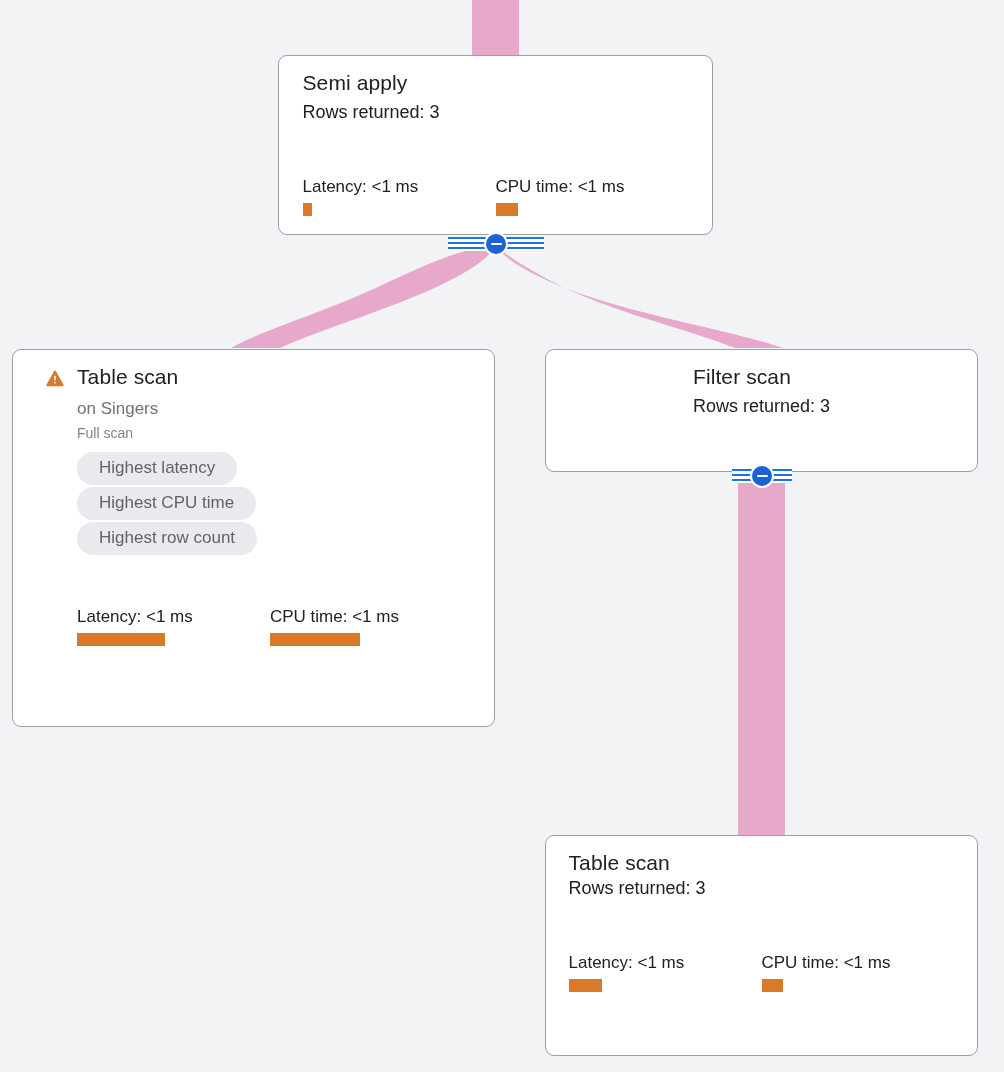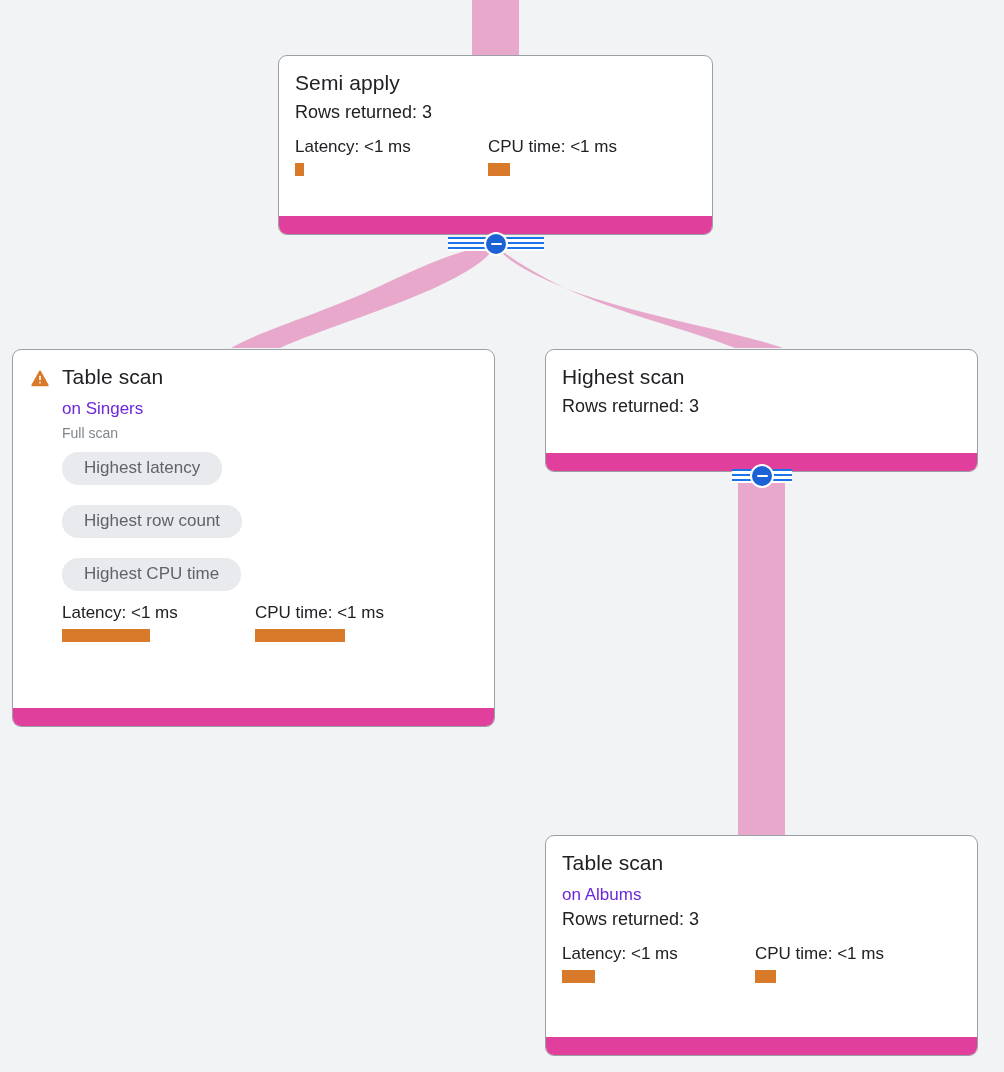--- a/index.html
+++ b/index.html
@@ -39,20 +39,21 @@
   .node-card {
     position: absolute;
     box-sizing: border-box;
     background: #ffffff;
     border: 1px solid #9aa0a6;
     border-radius: 9px;
     z-index: 3;
     overflow: hidden;
     display: flex;
     flex-direction: column;
+    align-items: center;
   }
   .card-body {
     flex: 1 1 auto;
     padding: 14px 16px 10px 16px;
   }
   .card-footer {
     flex: 0 0 auto;
     height: 18px;
     background: #e0409b;
   }
@@ -72,21 +73,21 @@
   .node-title {
     font-size: 21px;
     line-height: 26px;
     color: #202124;
     font-weight: 400;
     letter-spacing: .1px;
   }
   .node-subtitle {
     font-size: 17px;
     line-height: 25px;
-    color: #6d28d9;
+    color: #737373;
     margin-top: 6px;
   }
   .node-scan-kind {
     font-size: 14px;
     line-height: 24px;
     color: #80868b;
   }
   .rows-line {
     font-size: 18px;
     line-height: 25px;
@@ -97,38 +98,39 @@
   
   .indent {
     padding-left: 33px;
   }
 
   .chips {
     margin-top: 7px;
     display: flex;
     flex-direction: column;
     align-items: flex-start;
-    gap: 20px;
+    gap: 2px;
   }
   .chip {
     background: #e8eaed;
     color: #5f6368;
     font-size: 17px;
     line-height: 20px;
     border-radius: 16px;
     padding: 6px 22px 7px 22px;
     white-space: nowrap;
   }
 
   .metrics {
     display: flex;
     margin-top: 11px;
   }
   .metric {
     width: 193px;
+    margin-top: 40px;
   }
   .metric-label {
     font-size: 17px;
     line-height: 22px;
     color: #202124;
     white-space: nowrap;
   }
   .metric-bar {
     height: 13px;
     background: #d97a2b;
@@ -241,22 +243,22 @@
         </svg>
         <div class="node-title">Table scan</div>
       </div>
 
       <div class="indent">
         <div class="node-subtitle">on Singers</div>
         <div class="node-scan-kind">Full scan</div>
 
         <div class="chips">
           <div class="chip">Highest latency</div>
+          <div class="chip">Highest CPU time</div>
           <div class="chip">Highest row count</div>
-          <div class="chip">Highest CPU time</div>
         </div>
 
 
         <div class="metrics">
           <div class="metric">
             <div class="metric-label">Latency: &lt;1 ms</div>
             <div class="metric-bar" style="width:88px;"></div>
           </div>
           <div class="metric">
             <div class="metric-label">CPU time: &lt;1 ms</div>
@@ -264,38 +266,37 @@
           </div>
         </div>
       </div>
     </div>
     <div class="card-footer"></div>
   </div>
 
   <div class="node-card" style="left:545px; top:349px; width:433px; height:123px;">
     <div class="card-body">
       <div class="node-head">
-        <div class="node-title">Highest scan</div>
+        <div class="node-title">Filter scan</div>
       </div>
       <div class="rows-line">Rows returned: 3</div>
     </div>
     <div class="card-footer"></div>
   </div>
 
   <div class="collapse-toggle" style="left:762px; top:476px;">
     <div class="collapse-rail" style="width:60px; left:18px;"></div>
     <div class="collapse-knob"></div>
   </div>
 
   <div class="node-card" style="left:545px; top:835px; width:433px; height:221px;">
     <div class="card-body">
       <div class="node-head">
         <div class="node-title">Table scan</div>
       </div>
-      <div class="node-subtitle">on Albums</div>
       <div class="rows-line" style="margin-top:0;">Rows returned: 3</div>
       <div class="metrics">
         <div class="metric">
           <div class="metric-label">Latency: &lt;1 ms</div>
           <div class="metric-bar" style="width:33px;"></div>
         </div>
         <div class="metric">
           <div class="metric-label">CPU time: &lt;1 ms</div>
           <div class="metric-bar" style="width:21px;"></div>
         </div>

